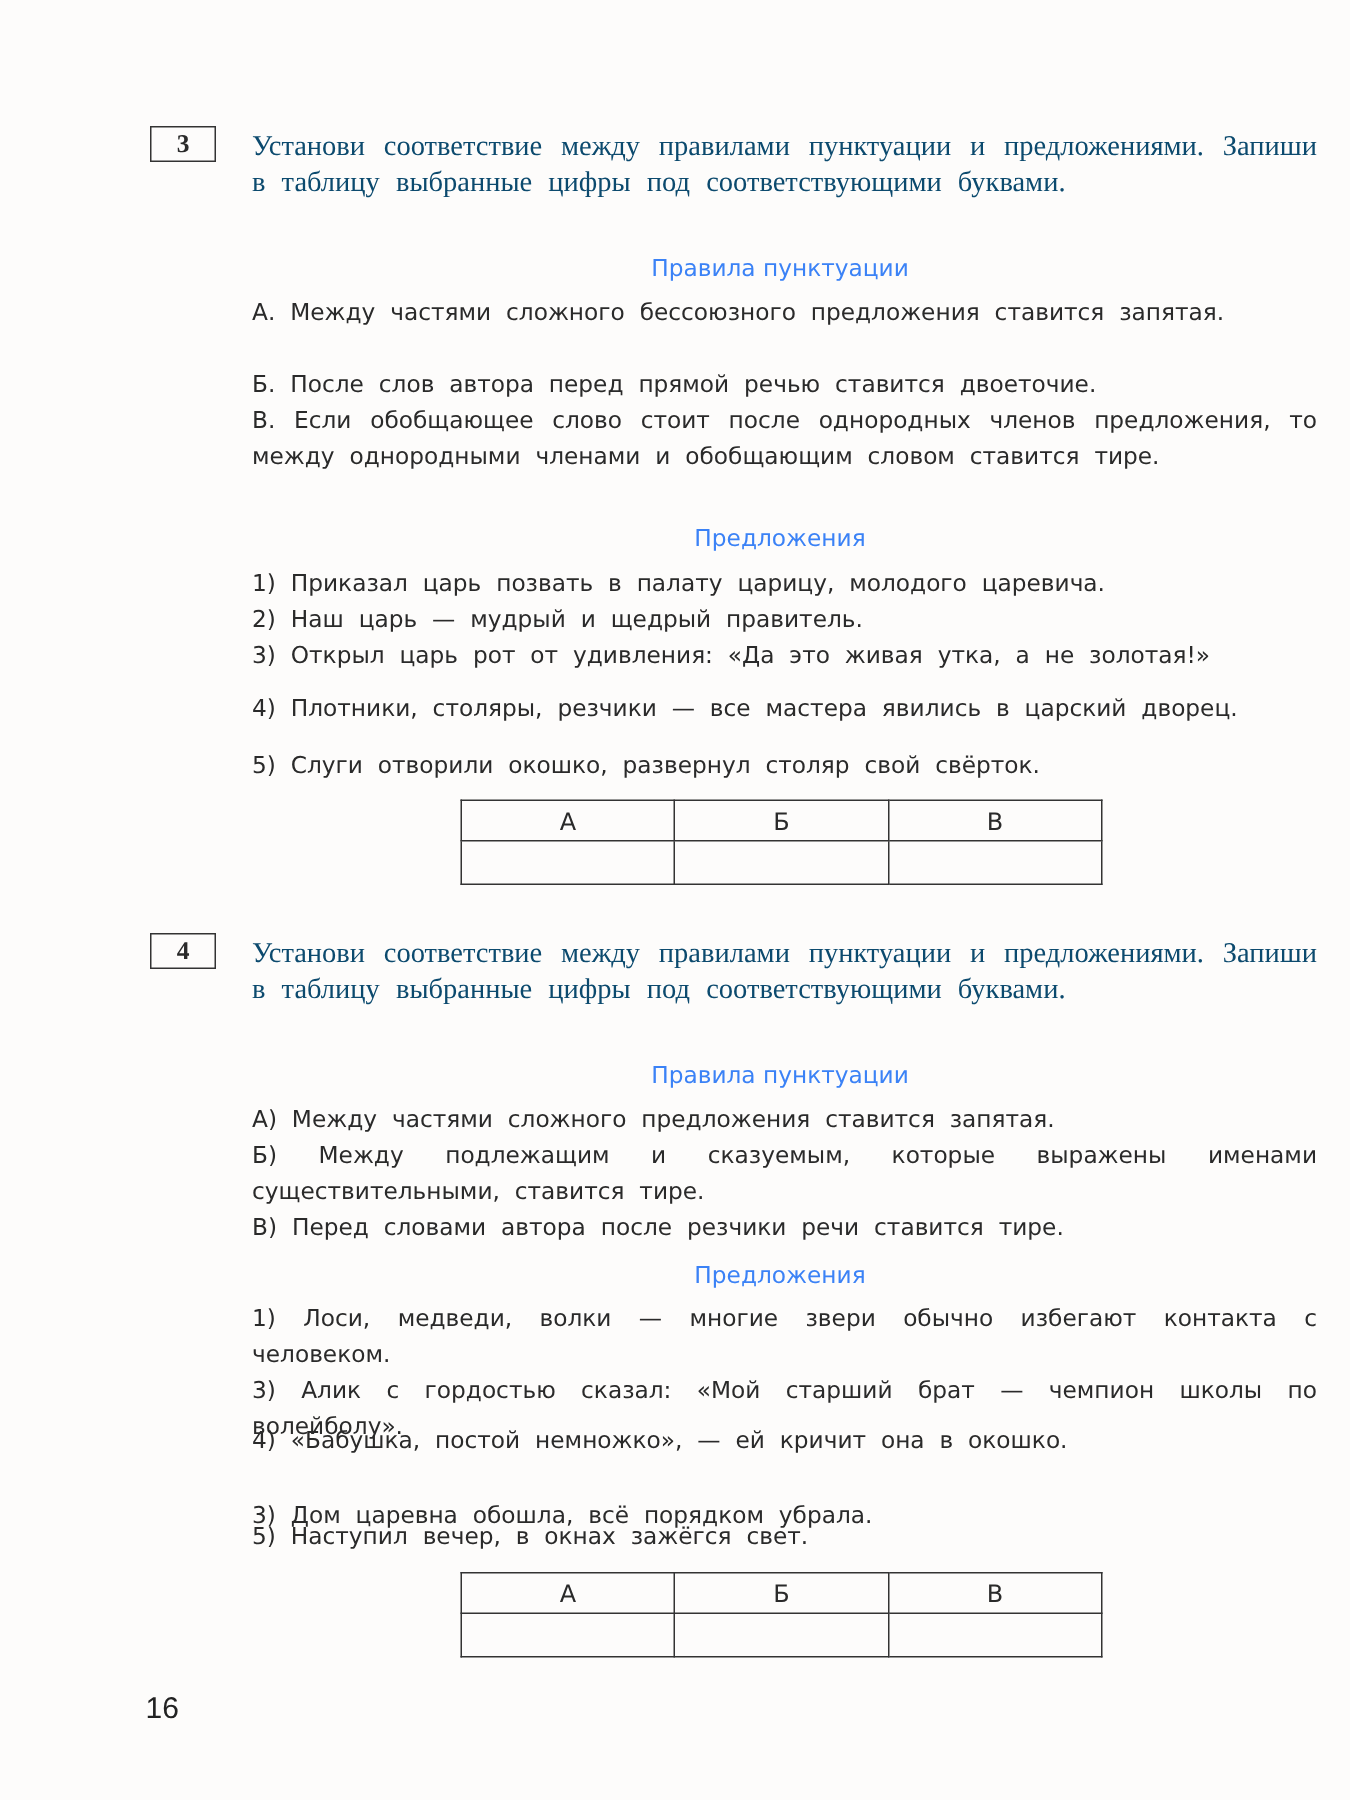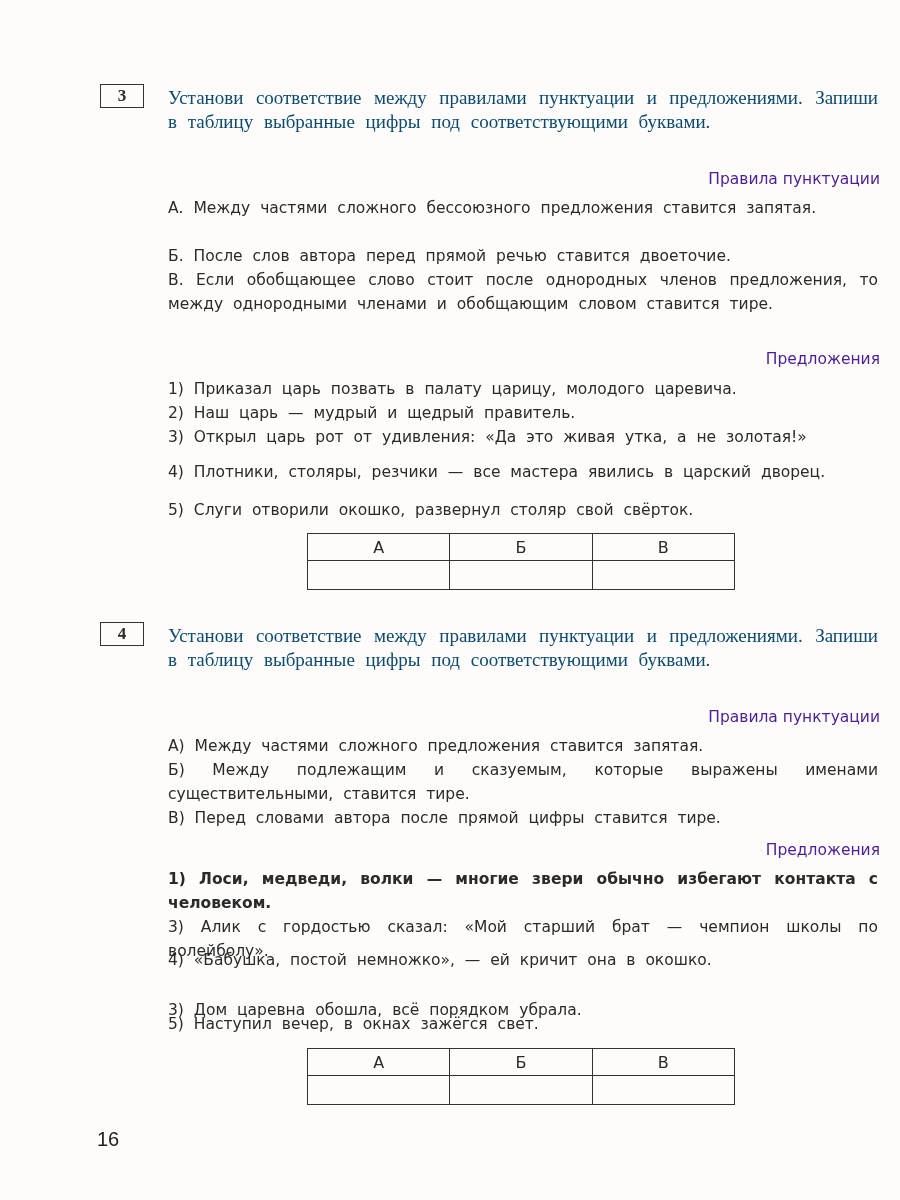--- a/index.html
+++ b/index.html
@@ -14,22 +14,22 @@
     border:1.5px solid #333; box-sizing:border-box;
     font-family:"Liberation Serif", serif; font-weight:bold; font-size:17px;
     text-align:center; line-height:21px;
   }
   .instr {
     position:absolute; left:168px; width:710px;
     font-family:"Liberation Serif", serif; font-size:19px; line-height:24px;
     text-align:justify; text-align-last:left; word-spacing:6px; color:#0c4a6e;
   }
   .subhead {
-    position:absolute; left:160px; width:720px; text-align:right;
-    font-size:15.5px; color:#4c1d95;
+    position:absolute; left:160px; width:720px; text-align:center;
+    font-size:15.5px; color:#3b82f6;
   }
   .rule, .sent {
     position:absolute; left:168px; width:710px;
     font-size:15.5px; line-height:24px; color:#2a2a2a;
     text-align:justify; word-spacing:5px;
   }
   table.ans {
     position:absolute; border-collapse:collapse; width:428px;
   }
   table.ans td {
@@ -73,23 +73,23 @@
   </tbody>
     </table>
 </div>
 
 <div class="task">
   <div class="num-box" style="top:622px;">4</div>
   <div class="instr" style="top:624px;">Установи соответствие между правилами пунктуации и предложениями. Запиши в таблицу выбранные цифры под соответствующими буквами.</div>
   <div class="subhead" style="top:708px;">Правила пунктуации</div>
   <div class="rule" style="top:734px;">А) Между частями сложного предложения ставится запятая.</div>
   <div class="rule" style="top:758px;">Б) Между подлежащим и сказуемым, которые выражены именами существительными, ставится тире.</div>
-  <div class="rule" style="top:806px;">В) Перед словами автора после прямой цифры ставится тире.</div>
+  <div class="rule" style="top:806px;">В) Перед словами автора после резчики речи ставится тире.</div>
   <div class="subhead" style="top:841px;">Предложения</div>
-  <div class="sent" style="top:867px;font-weight:bold;">1) Лоси, медведи, волки — многие звери обычно избегают контакта с человеком.</div>
+  <div class="sent" style="top:867px;">1) Лоси, медведи, волки — многие звери обычно избегают контакта с человеком.</div>
   <div class="sent" style="top:915px;">3) Алик с гордостью сказал: «Мой старший брат — чемпион школы по волейболу».</div>
   <div class="sent" style="top:998px;">3) Дом царевна обошла, всё порядком убрала.</div>
   <div class="sent" style="top:948px;">4) «Бабушка, постой немножко», — ей кричит она в окошко.</div>
   <div class="sent" style="top:1012px;">5) Наступил вечер, в окнах зажёгся свет.</div>
   <table class="ans" style="left:307px; top:1048px;">
     <tbody>
         <tr>
       <td>А</td>
       <td>Б</td>
       <td>В</td>

